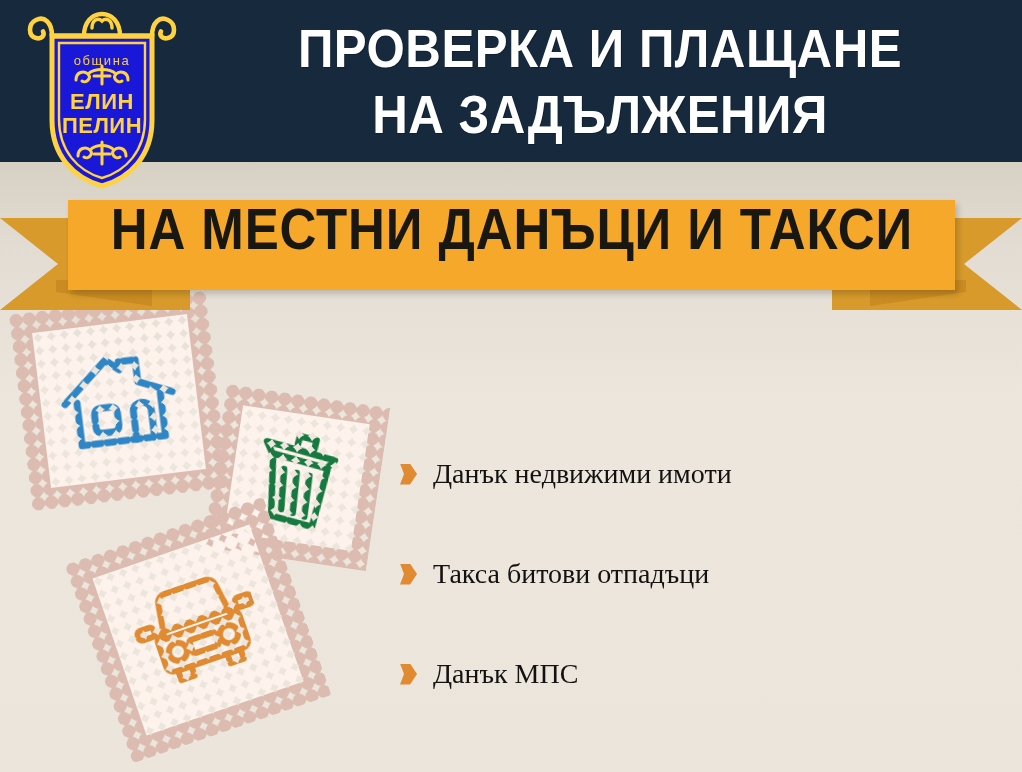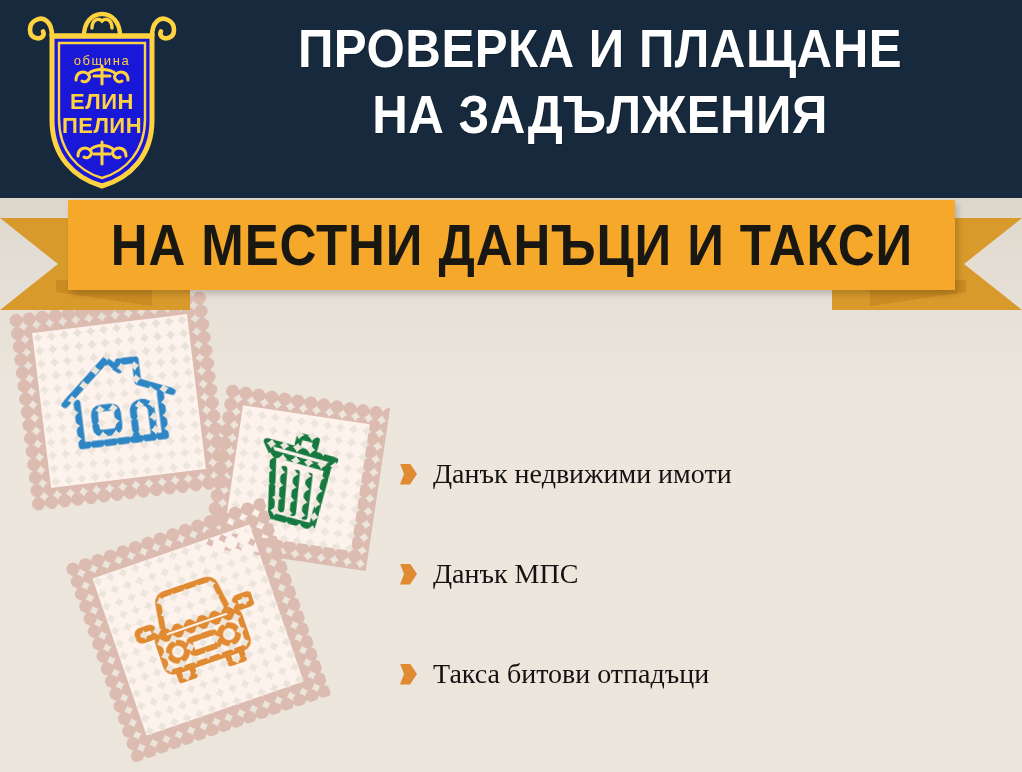--- a/index.html
+++ b/index.html
@@ -22,21 +22,21 @@
         #e2dcd2 32%,
         #ece6dd 52%,
         #ebe5dc 100%);
   }
 
   
   .header {
     position: absolute;
     left: 0; top: 0;
     width: 1022px;
-    height: 198px;
+    height: 162px;
     background: #16293d;
     z-index: 5;
   }
 
   .crest-wrap {
     position: absolute;
     left: 22px;
     top: 8px;
     width: 160px;
     height: 186px;
@@ -96,21 +96,21 @@
 
   .ribbon-main {
     position: absolute;
     left: 68px;
     top: 2px;
     width: 887px;
     height: 90px;
     background: #f5a82a;
     box-shadow: 3px 4px 6px rgba(0,0,0,0.18);
     display: flex;
-    align-items: center;
+    align-items: flex-start;
     justify-content: center;
   }
   .ribbon-text {
     color: #191712;
     font-family: "Liberation Sans", sans-serif;
     font-weight: bold;
     font-size: 58px;
     line-height: 58px;
     letter-spacing: 1px;
     transform: scaleX(0.88);
@@ -313,22 +313,22 @@
 
   <div class="bullet-list">
 
     <div class="bullet-row">
       <span class="bullet-marker"></span>
       <span class="bullet-label">Данък недвижими имоти</span>
     </div>
 
     <div class="bullet-row">
       <span class="bullet-marker"></span>
-      <span class="bullet-label">Данък МПС</span>
+      <span class="bullet-label">Такса битови отпадъци</span>
     </div>
 
     <div class="bullet-row">
       <span class="bullet-marker"></span>
-      <span class="bullet-label">Такса битови отпадъци</span>
+      <span class="bullet-label">Данък МПС</span>
     </div>
   </div>
 
 </div>
 
 </body></html>

